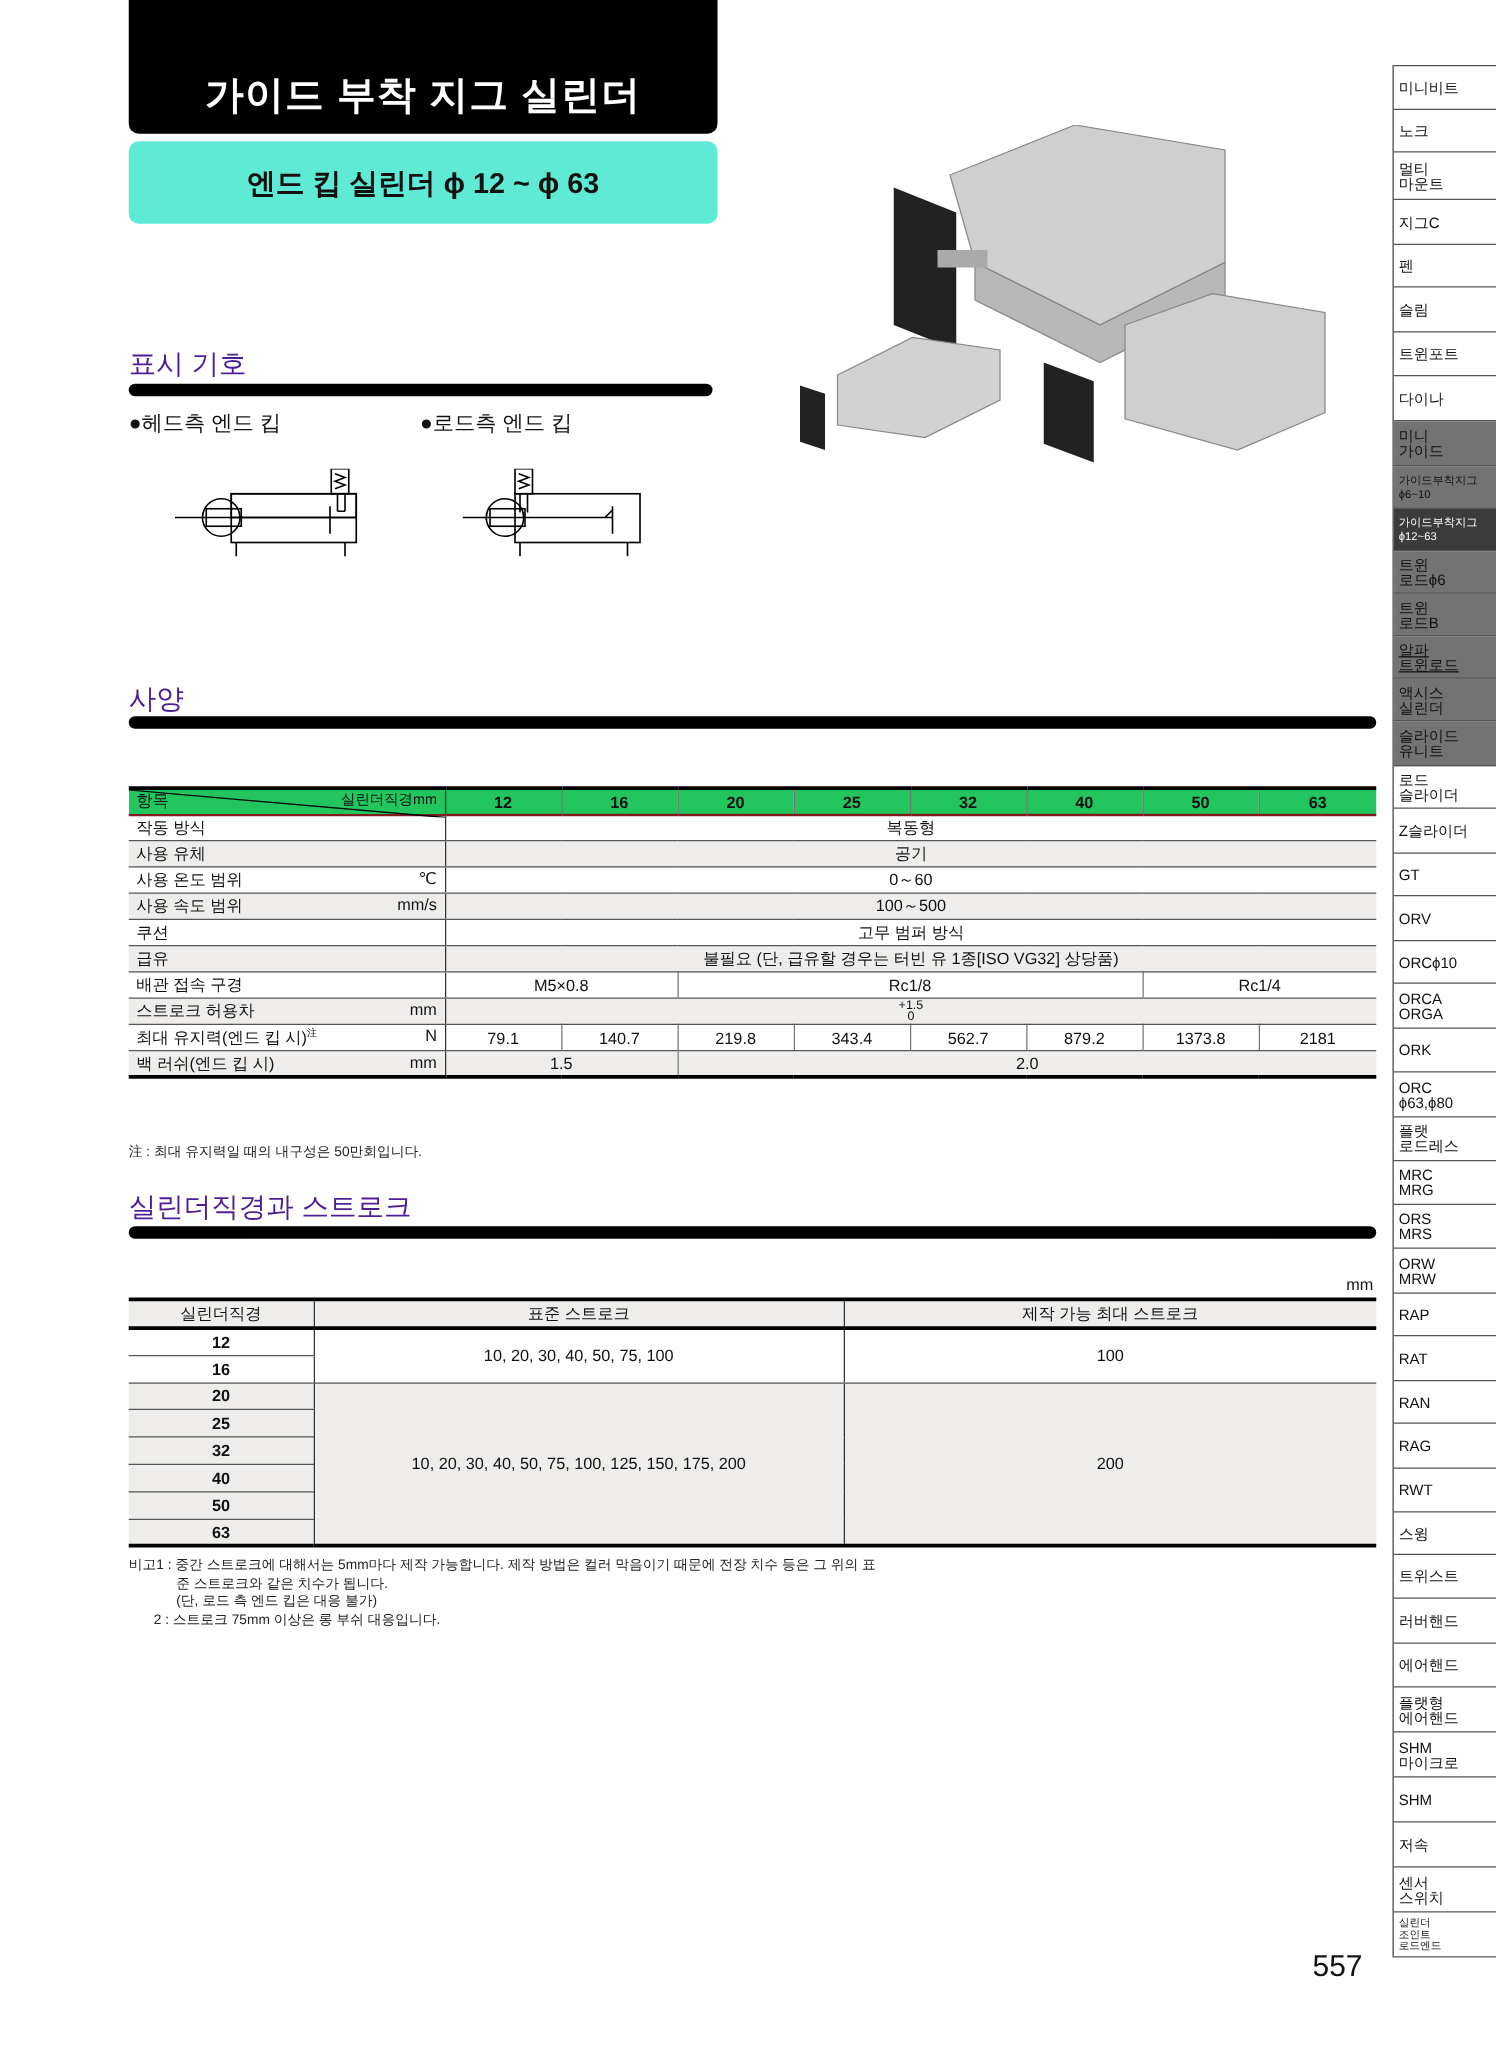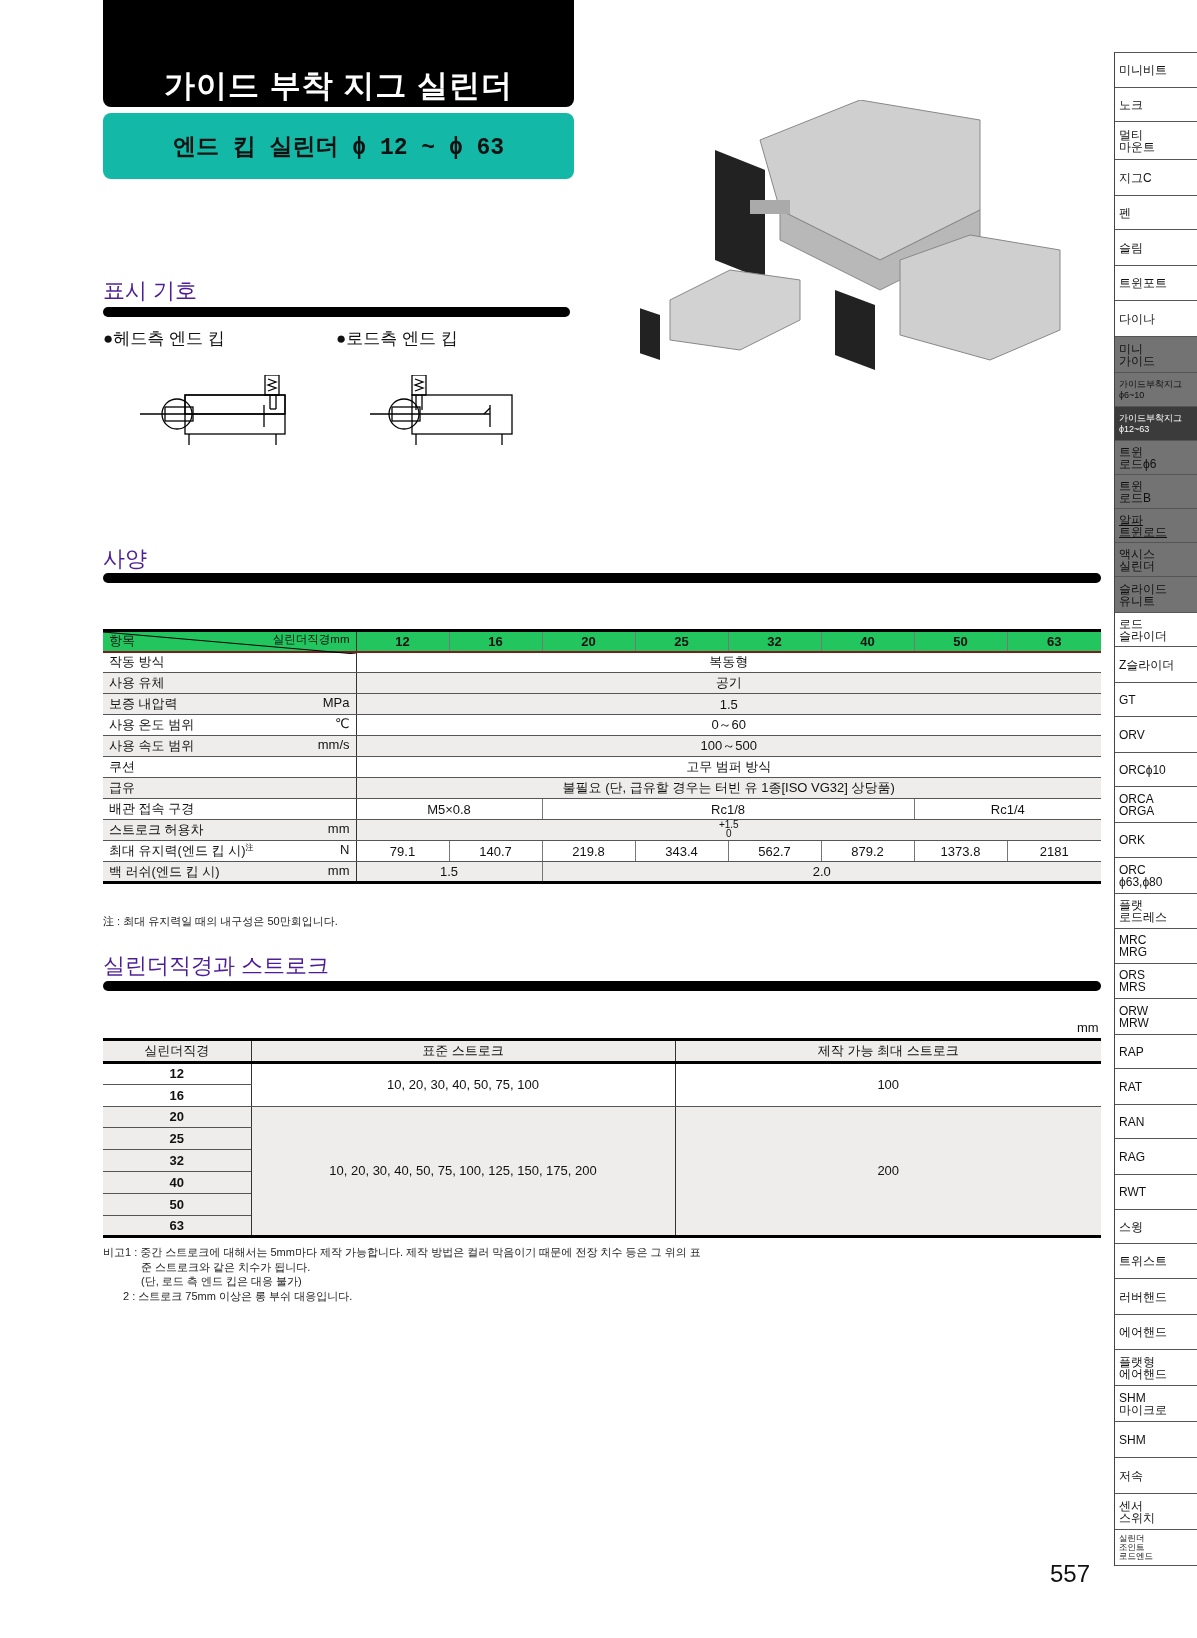--- a/index.html
+++ b/index.html
@@ -3,24 +3,24 @@
 <meta charset="utf-8">
 <style>
   html, body { margin:0; padding:0; background:#fff; }
   body { width:1197px; height:1638px; position:relative; overflow:hidden;
          font-family:"Liberation Sans","DejaVu Sans",sans-serif; color:#111; }
   .abs { position:absolute; }
 
   
   .title-black { left:103px; top:0; width:471px; height:107px; background:#000;
     border-radius:0 0 8px 8px; color:#fff; font-weight:bold; font-size:31px;
-    display:flex; align-items:flex-end; justify-content:center; box-sizing:border-box; letter-spacing:1px; }
-  .title-grey { left:103px; top:113px; width:471px; height:66px; background:#14b8a6;
+    display:flex; align-items:flex-end; justify-content:center; padding-bottom:10px; box-sizing:border-box; letter-spacing:1px; }
+  .title-grey { left:103px; top:113px; width:471px; height:66px; background:#5eead4;
     border-radius:8px; font-weight:bold; font-size:23px;
-    display:flex; align-items:center; justify-content:center;font-family:Liberation Mono, monospace; }
+    display:flex; align-items:center; justify-content:center; }
 
   .section-title { font-size:22px; color:#4c1d95; }
   .section-bar { height:10px; background:#000; border-radius:5px; }
 
   .bullet-label { font-size:17px; }
 
   
   table { border-collapse:collapse; }
   .spec { position:absolute; left:103px; top:629px; width:998px; font-size:13px; }
   .spec td, .spec th { height:21px; padding:0 6px; border-top:1px solid #555; border-bottom:1px solid #555; box-sizing:border-box; }
@@ -154,24 +154,20 @@
     <th class="c" style="border-left:1px solid #777">50</th>
     <th class="c" style="border-left:1px solid #777">63</th>
   </tr>
   <tr>
     <td class="lbl"><span>작동 방식</span></td>
     <td class="vl c" colspan="8">복동형</td>
   </tr>
   <tr class="g">
     <td class="lbl"><span>사용 유체</span></td>
     <td class="vl c" colspan="8">공기</td>
-  </tr>
-  <tr class="g">
-    <td class="lbl"><span>보증 내압력</span><span class="unit">MPa</span></td>
-    <td class="vl c" colspan="8">1.5</td>
   </tr>
   <tr>
     <td class="lbl"><span>사용 온도 범위</span><span class="unit">℃</span></td>
     <td class="vl c" colspan="8">0～60</td>
   </tr>
   <tr class="g">
     <td class="lbl"><span>사용 속도 범위</span><span class="unit">mm/s</span></td>
     <td class="vl c" colspan="8">100～500</td>
   </tr>
   <tr>

